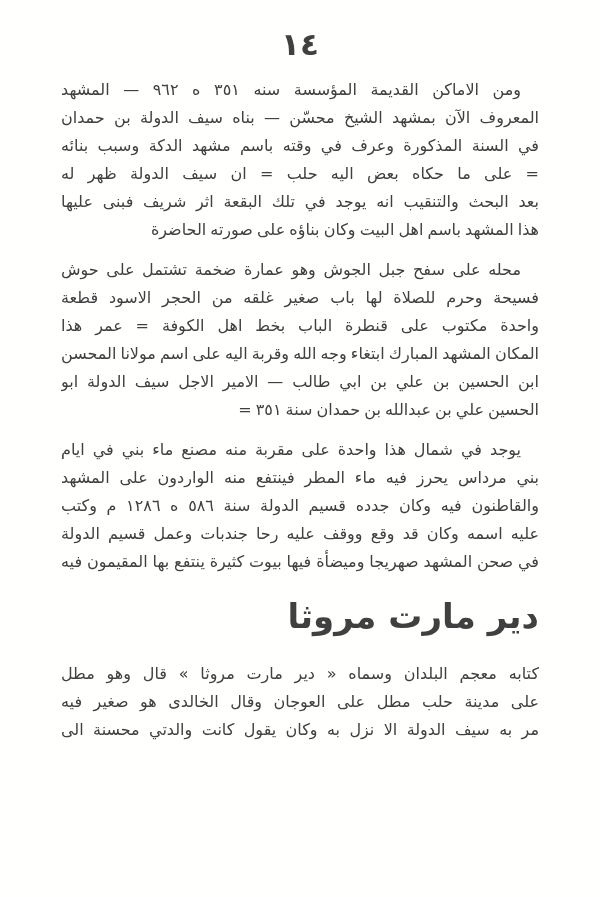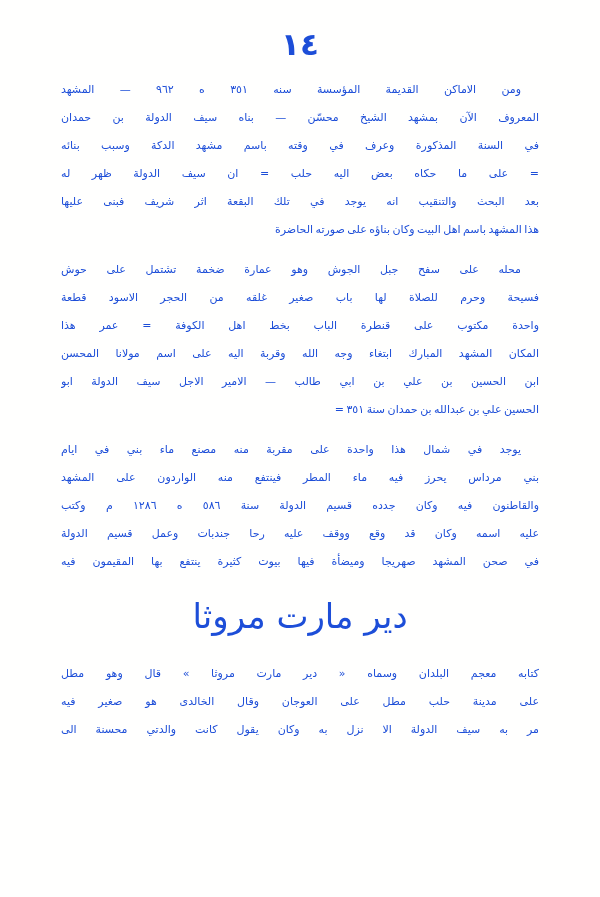--- a/index.html
+++ b/index.html
@@ -16,37 +16,37 @@
     position:absolute;top:26px;left:0;width:100%;
     text-align:center;font-size:31px;font-weight:bold;
     letter-spacing:1px;
   }
   .text-block{
     position:absolute;top:76px;right:61px;width:478px;
     direction:rtl;
   }
   .para{margin:0 0 12px 0;}
   .line{
-    font-size:11px;line-height:28px;height:28px;overflow:hidden;
+    font-size:16px;line-height:28px;height:28px;overflow:hidden;
     word-spacing:-1px;
     text-align:justify;
     text-align-last:justify;
   }
   .line.first{padding-right:18px;}
   .line.natural-end{text-align-last:right;}
   .heading{
     margin:6px 0 16px 0;
-    font-size:34px;font-weight:normal;line-height:56px;
-    text-align:center;direction:rtl;
+    font-size:34px;font-weight:bold;line-height:56px;
+    direction:rtl;
   }
 </style>
 </head>
 <body>
 
-<div class="page" style="background: rgb(255, 255, 254); color: #1d4ed8;">
+<div class="page" style="background: rgb(255, 255, 254); color: #404040;">
   <div class="pagenum">١٤</div>
   <main class="text-block">
       <div class="para">
         <div class="line first">ومن الاماكن القديمة المؤسسة سنه ٣٥١ ه ٩٦٢ — المشهد</div>
         <div class="line">المعروف الآن بمشهد الشيخ محسّن — بناه سيف الدولة بن حمدان</div>
         <div class="line">في السنة المذكورة وعرف في وقته باسم مشهد الدكة وسبب بنائه</div>
         <div class="line">= على ما حكاه بعض اليه حلب = ان سيف الدولة ظهر له</div>
         <div class="line">بعد البحث والتنقيب انه يوجد في تلك البقعة اثر شريف فبنى عليها</div>
         <div class="line natural-end">هذا المشهد باسم اهل البيت وكان بناؤه على صورته الحاضرة</div>
       </div>

